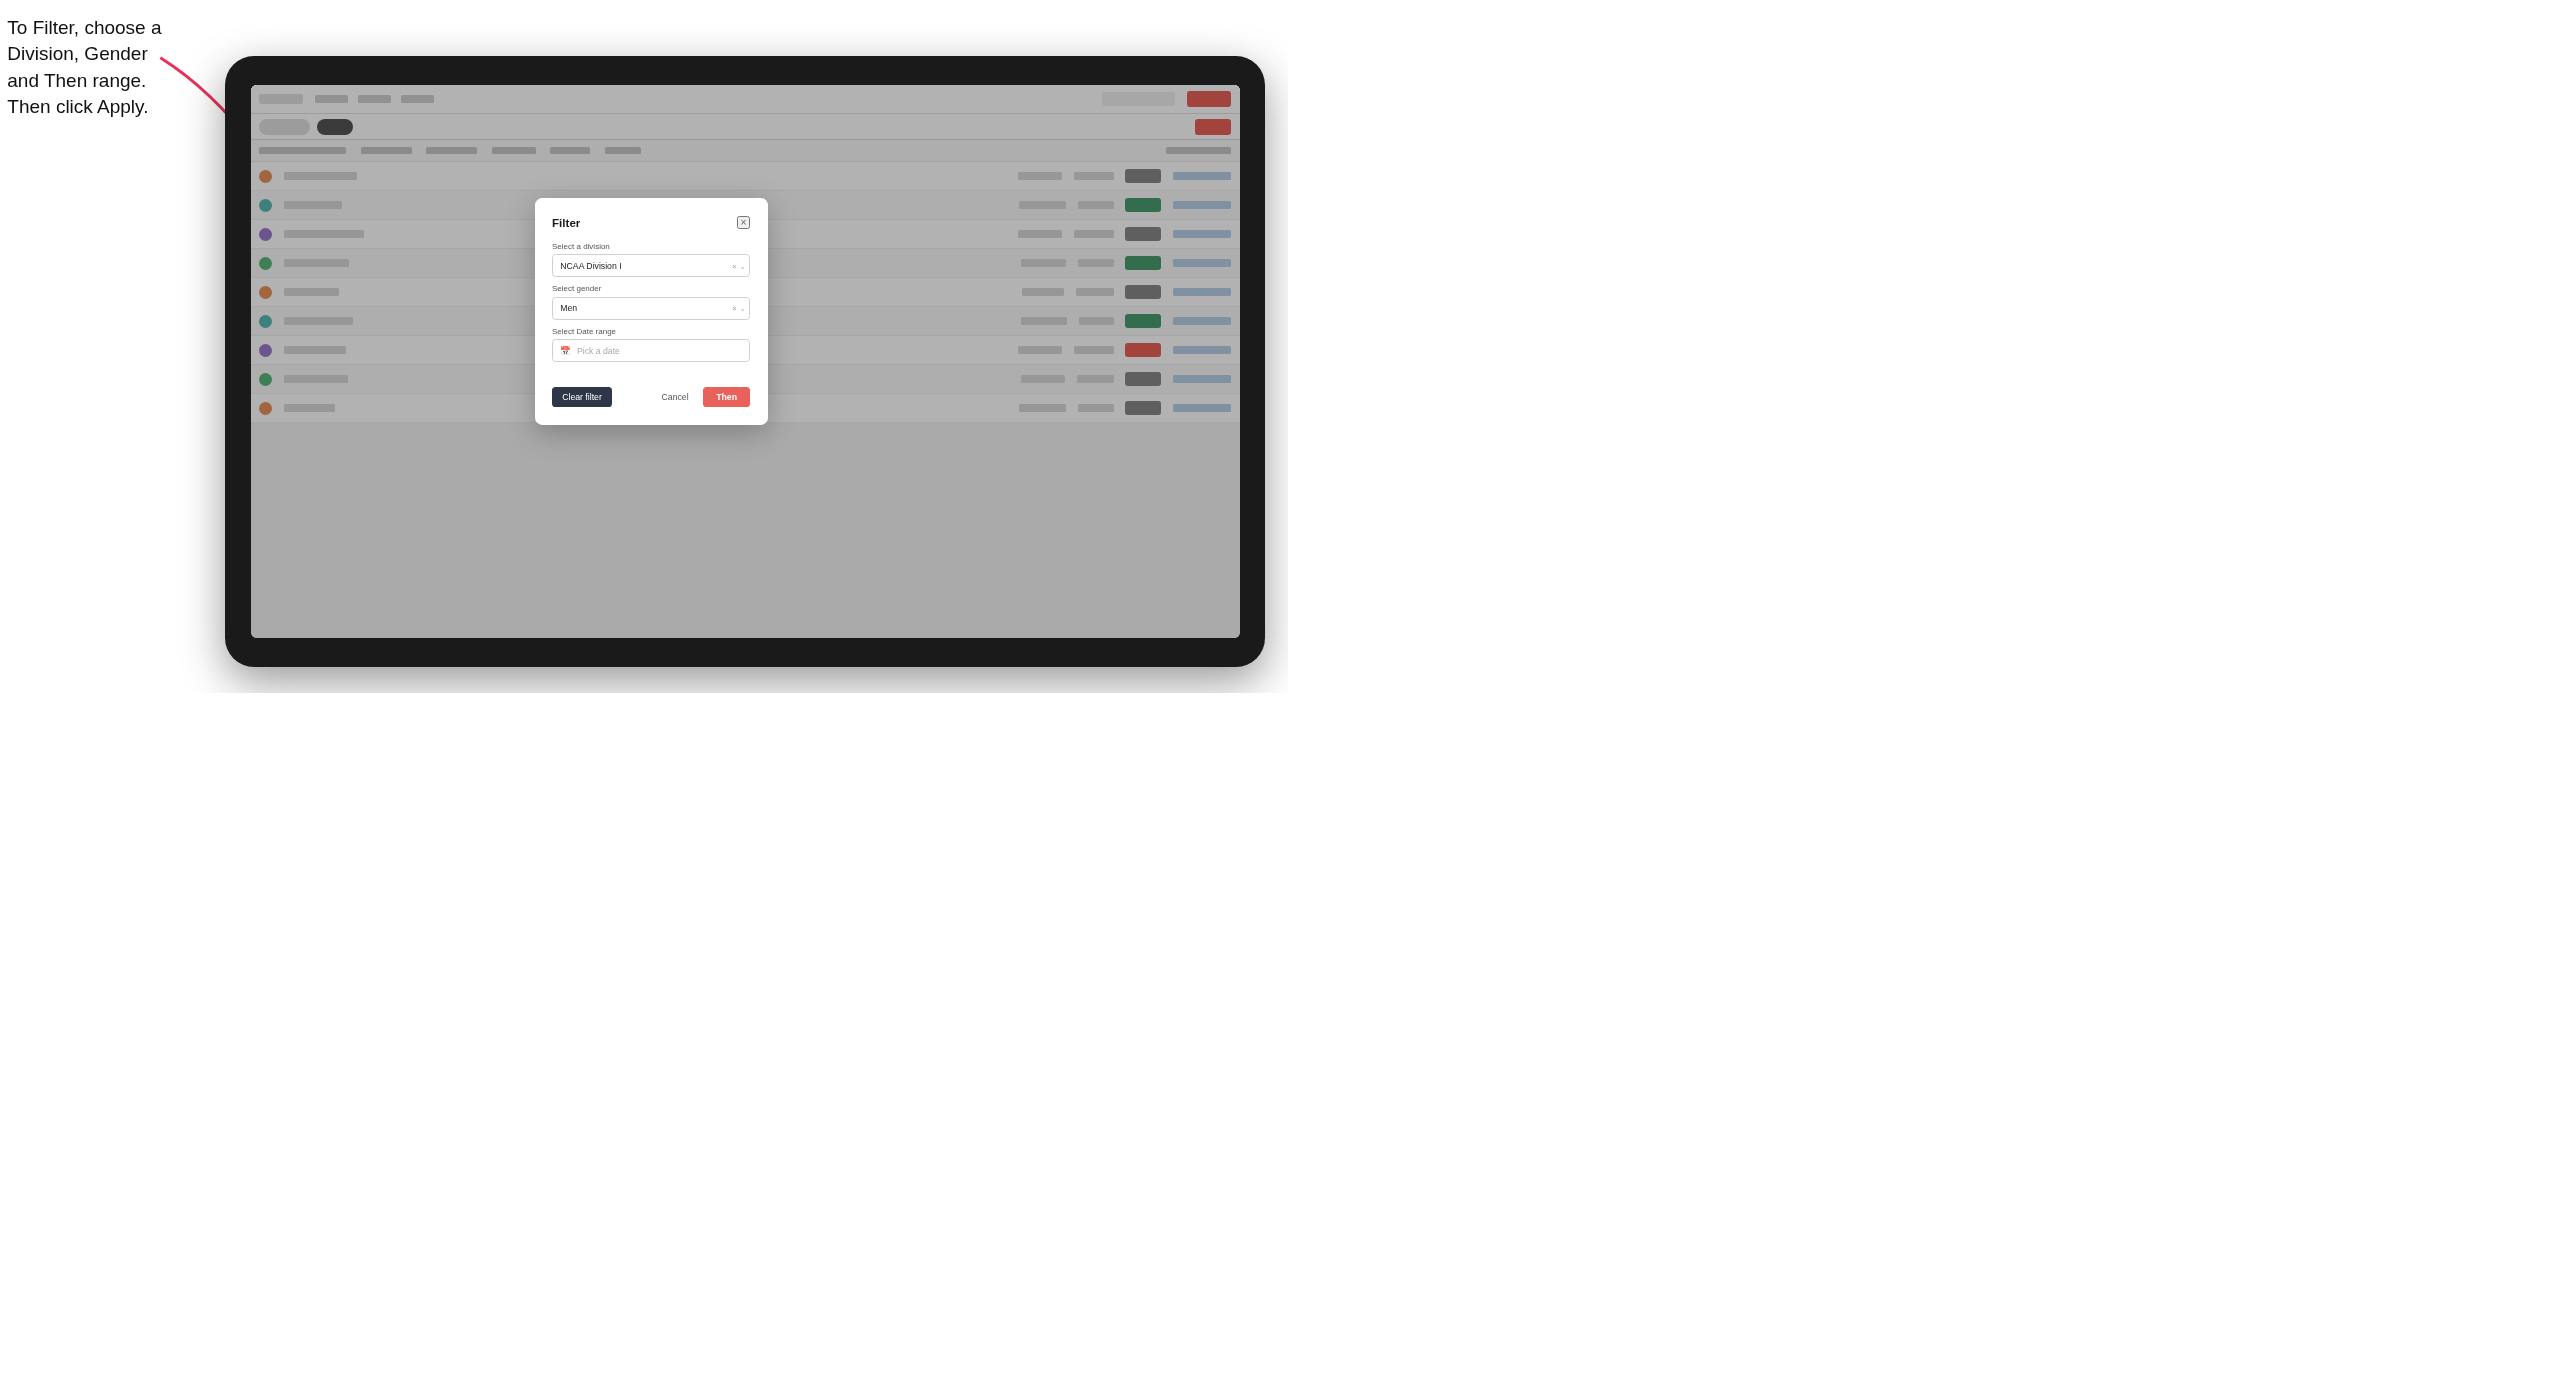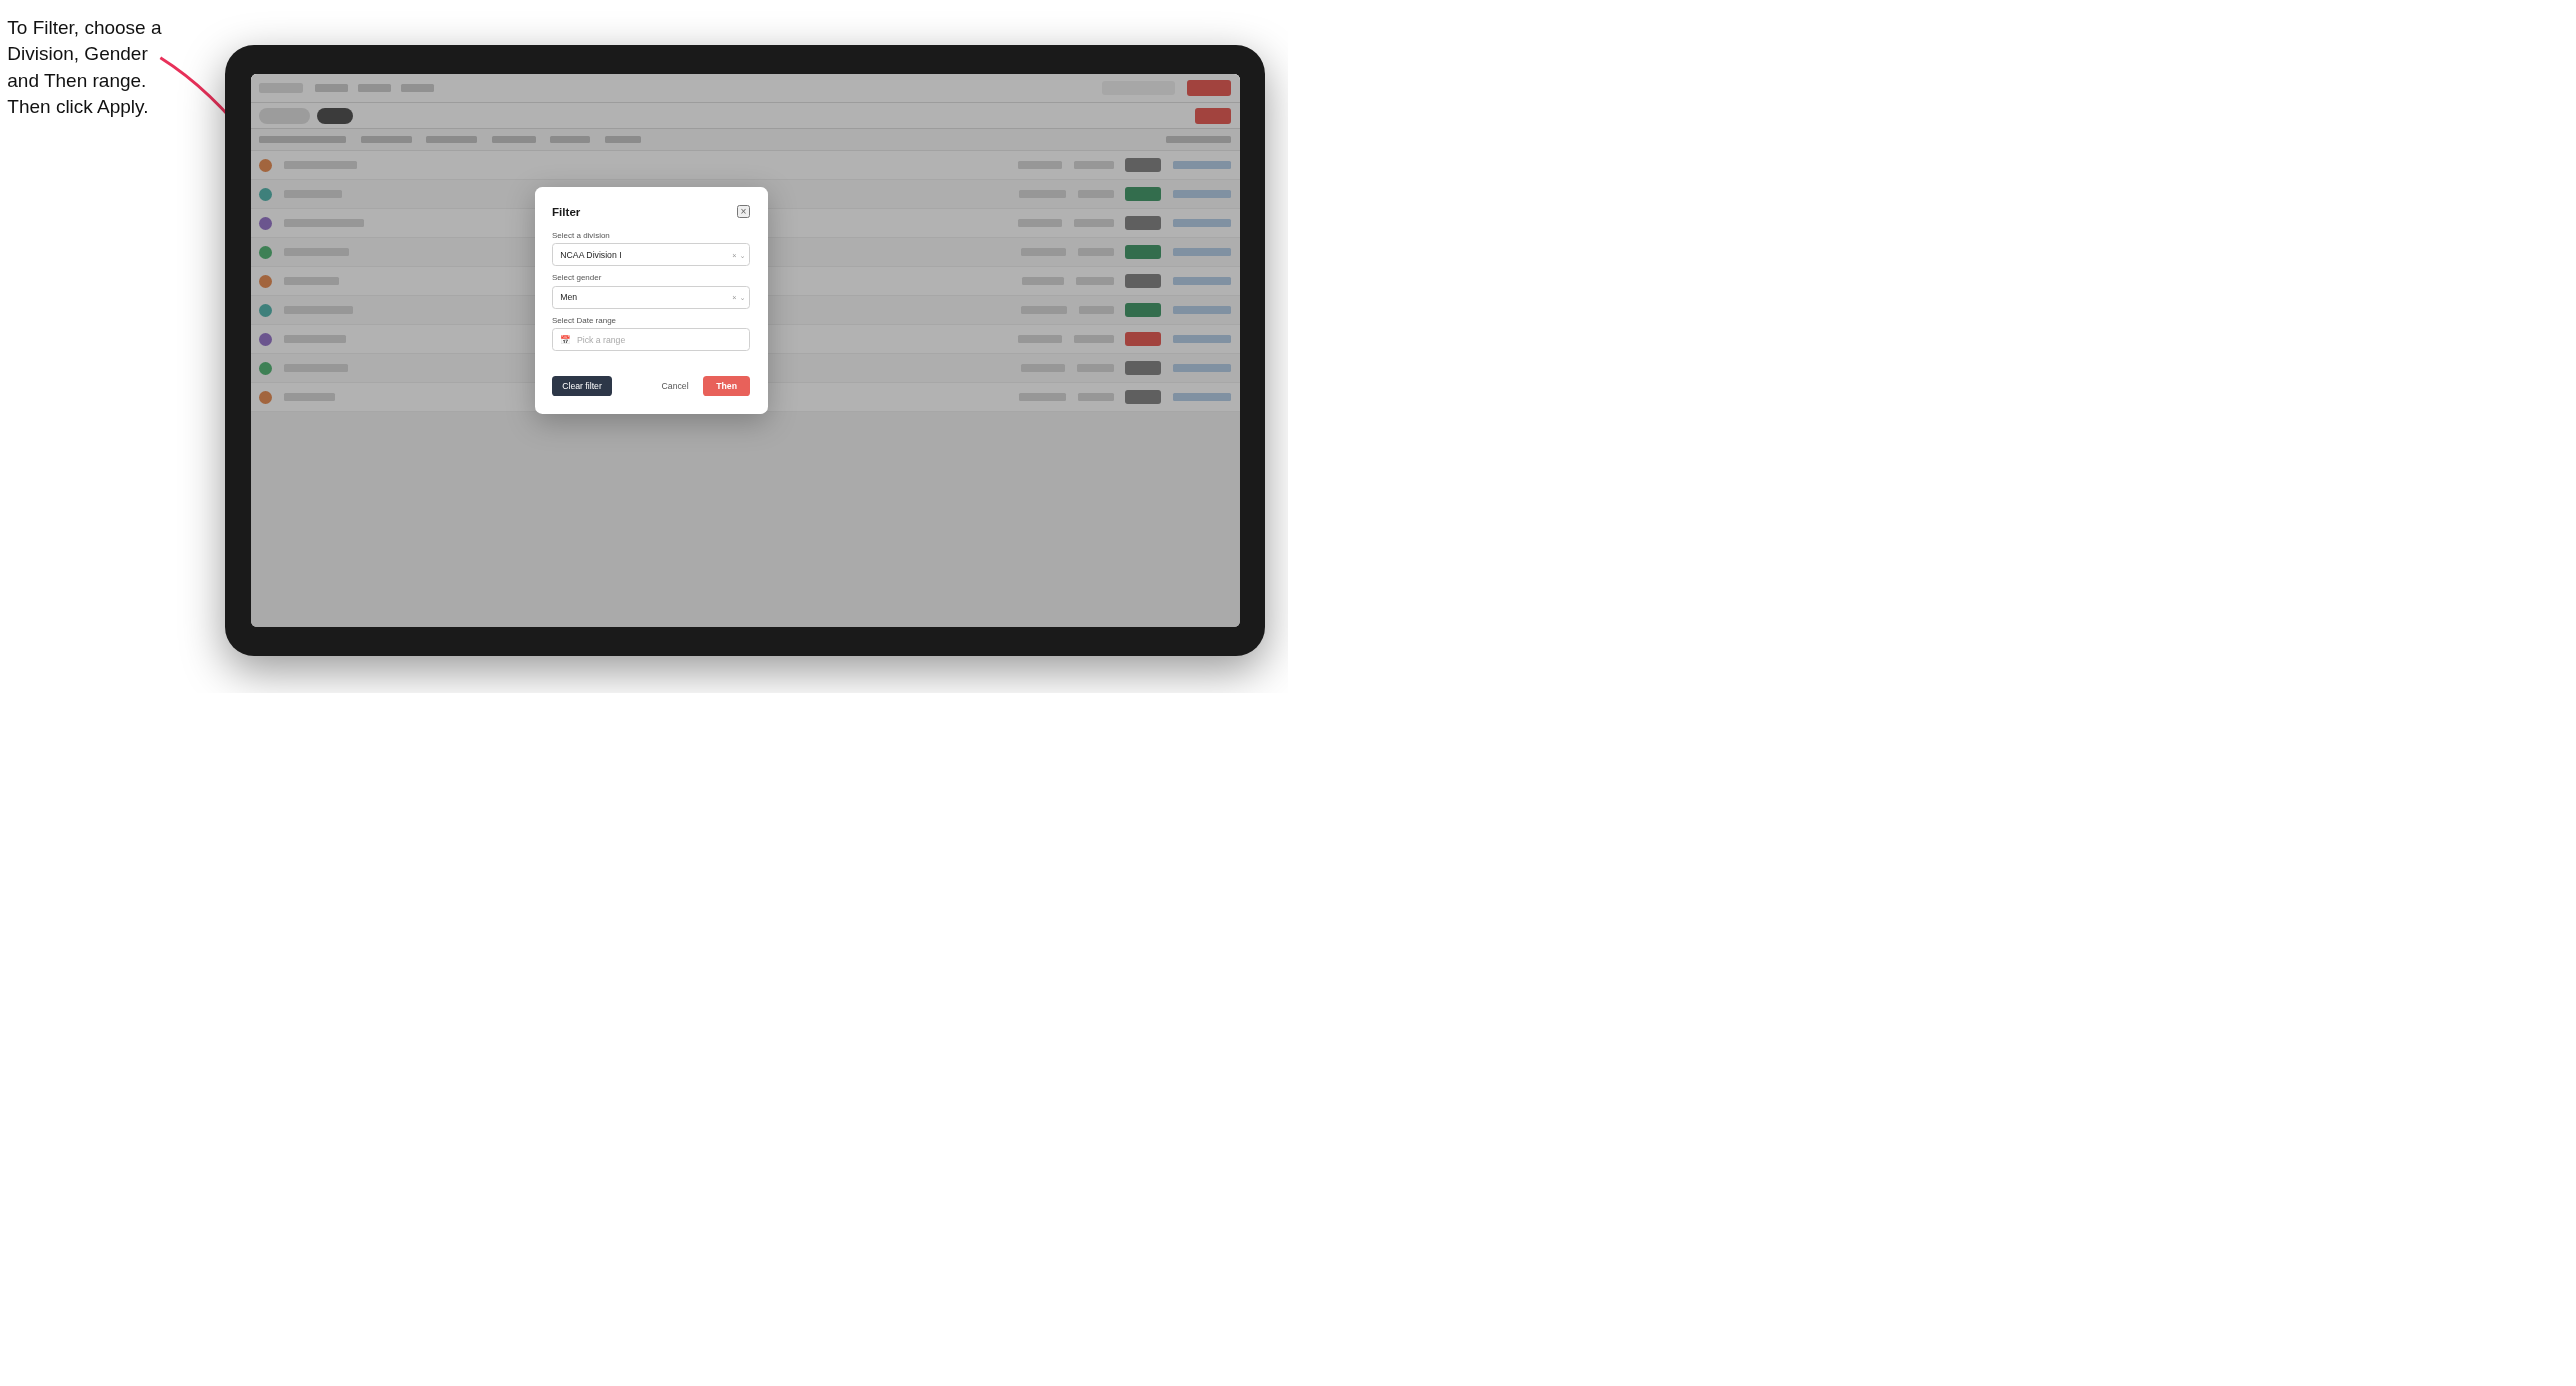--- a/index.html
+++ b/index.html
@@ -30,21 +30,21 @@
       top: 36px;
       left: 102px;
       width: 204px;
       height: 160px;
       pointer-events: none;
     }
 
     
     .tablet-frame {
       position: absolute;
-      top: 45px;
+      top: 56px;
       left: 225px;
       width: 1040px;
       height: 611px;
       background: #1a1a1a;
       border-radius: 29px;
       box-shadow: 0 14.5px 44px rgba(0,0,0,0.4);
       display: flex;
       align-items: center;
       justify-content: center;
     }
@@ -571,21 +571,21 @@
               <span class="select-clear">×</span>
               <span class="select-arrow">⌄</span>
             </div>
           </div>
         </div>
 
         <div class="form-group">
           <label class="form-label">Select Date range</label>
           <div class="date-input">
             <span class="date-icon">📅</span>
-            <span style="font-size:8.7px; color:#aaa;">Pick a range</span>
+            <span style="font-size:8.7px; color:#aaa;">Pick a date</span>
           </div>
         </div>
 
         <div class="modal-footer">
           <button class="btn-clear-filter">Clear filter</button>
           <div class="footer-right">
             <button class="btn-cancel">Cancel</button>
             <button class="btn-apply">Then</button>
           </div>
         </div>

